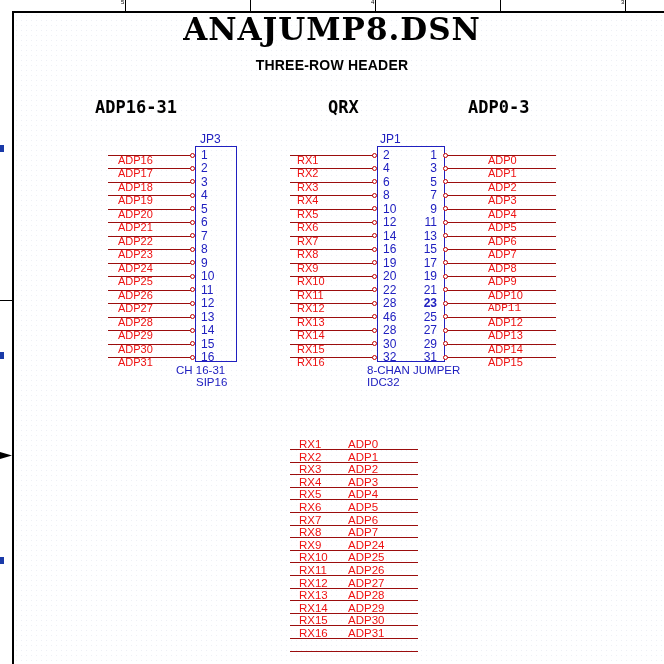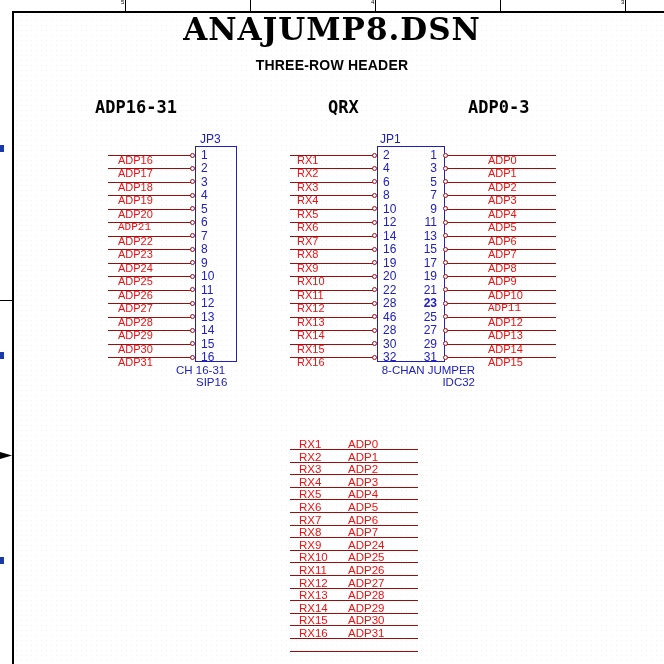--- a/index.html
+++ b/index.html
@@ -37,21 +37,21 @@
             font-size:14px;font-weight:bold;color:#000;letter-spacing:0.2px;}
   .col-head{position:absolute;font-family:"DejaVu Sans Mono","Liberation Mono",monospace;
             font-size:17px;font-weight:bold;color:#000;white-space:nowrap;}
   .section-title{position:absolute;left:0;top:414px;width:664px;text-align:center;
                  font-size:15px;font-weight:bold;color:#000;letter-spacing:0.2px;}
 
   
   .part-box{position:absolute;border:1.5px solid #2020c0;background:transparent;}
   .part-ref{position:absolute;font-size:12px;color:#2020c0;white-space:nowrap;}
   .part-val{position:absolute;font-size:11.5px;color:#2020c0;white-space:nowrap;
-            text-align:right;}
+            text-align:left;}
   .pin-num{position:absolute;font-size:12px;color:#2020c0;white-space:nowrap;line-height:1;}
   .pin-num.r{text-align:right;}
 
   .wire{position:absolute;height:0;border-top:1.4px solid #9b0d0d;}
   .pincircle{position:absolute;width:5px;height:5px;border:1.2px solid #c00000;
              border-radius:50%;background:#fff;box-sizing:border-box;}
   .netlabel{position:absolute;font-size:11px;color:#ee1111;white-space:nowrap;
             line-height:1;font-weight:normal;margin-top:11px;}
 
   
@@ -123,21 +123,21 @@
       <div class="wire" style="left: 108px; top: 195.41px; width: 86px;"></div>
       <div class="pincircle" style="left: 190px; top: 192.91px;"></div>
       <div class="netlabel" style="left: 118px; top: 184.41px;">ADP19</div>
       <div class="pin-num" style="left: 201px; top: 189.41px;">4</div>
       <div class="wire" style="left: 108px; top: 208.88px; width: 86px;"></div>
       <div class="pincircle" style="left: 190px; top: 206.38px;"></div>
       <div class="netlabel" style="left: 118px; top: 197.88px;">ADP20</div>
       <div class="pin-num" style="left: 201px; top: 202.88px;">5</div>
       <div class="wire" style="left: 108px; top: 222.35px; width: 86px;"></div>
       <div class="pincircle" style="left: 190px; top: 219.85px;"></div>
-      <div class="netlabel" style="left: 118px; top: 211.35px; font-family: Liberation Mono, monospace;">ADP21</div>
+      <div class="netlabel" style="left: 118px; top: 211.35px;">ADP21</div>
       <div class="pin-num" style="left: 201px; top: 216.35px;">6</div>
       <div class="wire" style="left: 108px; top: 235.82px; width: 86px;"></div>
       <div class="pincircle" style="left: 190px; top: 233.32px;"></div>
       <div class="netlabel" style="left: 118px; top: 224.82px;">ADP22</div>
       <div class="pin-num" style="left: 201px; top: 229.82px;">7</div>
       <div class="wire" style="left: 108px; top: 249.29px; width: 86px;"></div>
       <div class="pincircle" style="left: 190px; top: 246.79px;"></div>
       <div class="netlabel" style="left: 118px; top: 238.29px;">ADP23</div>
       <div class="pin-num" style="left: 201px; top: 243.29px;">8</div>
       <div class="wire" style="left: 108px; top: 262.76px; width: 86px;"></div>

